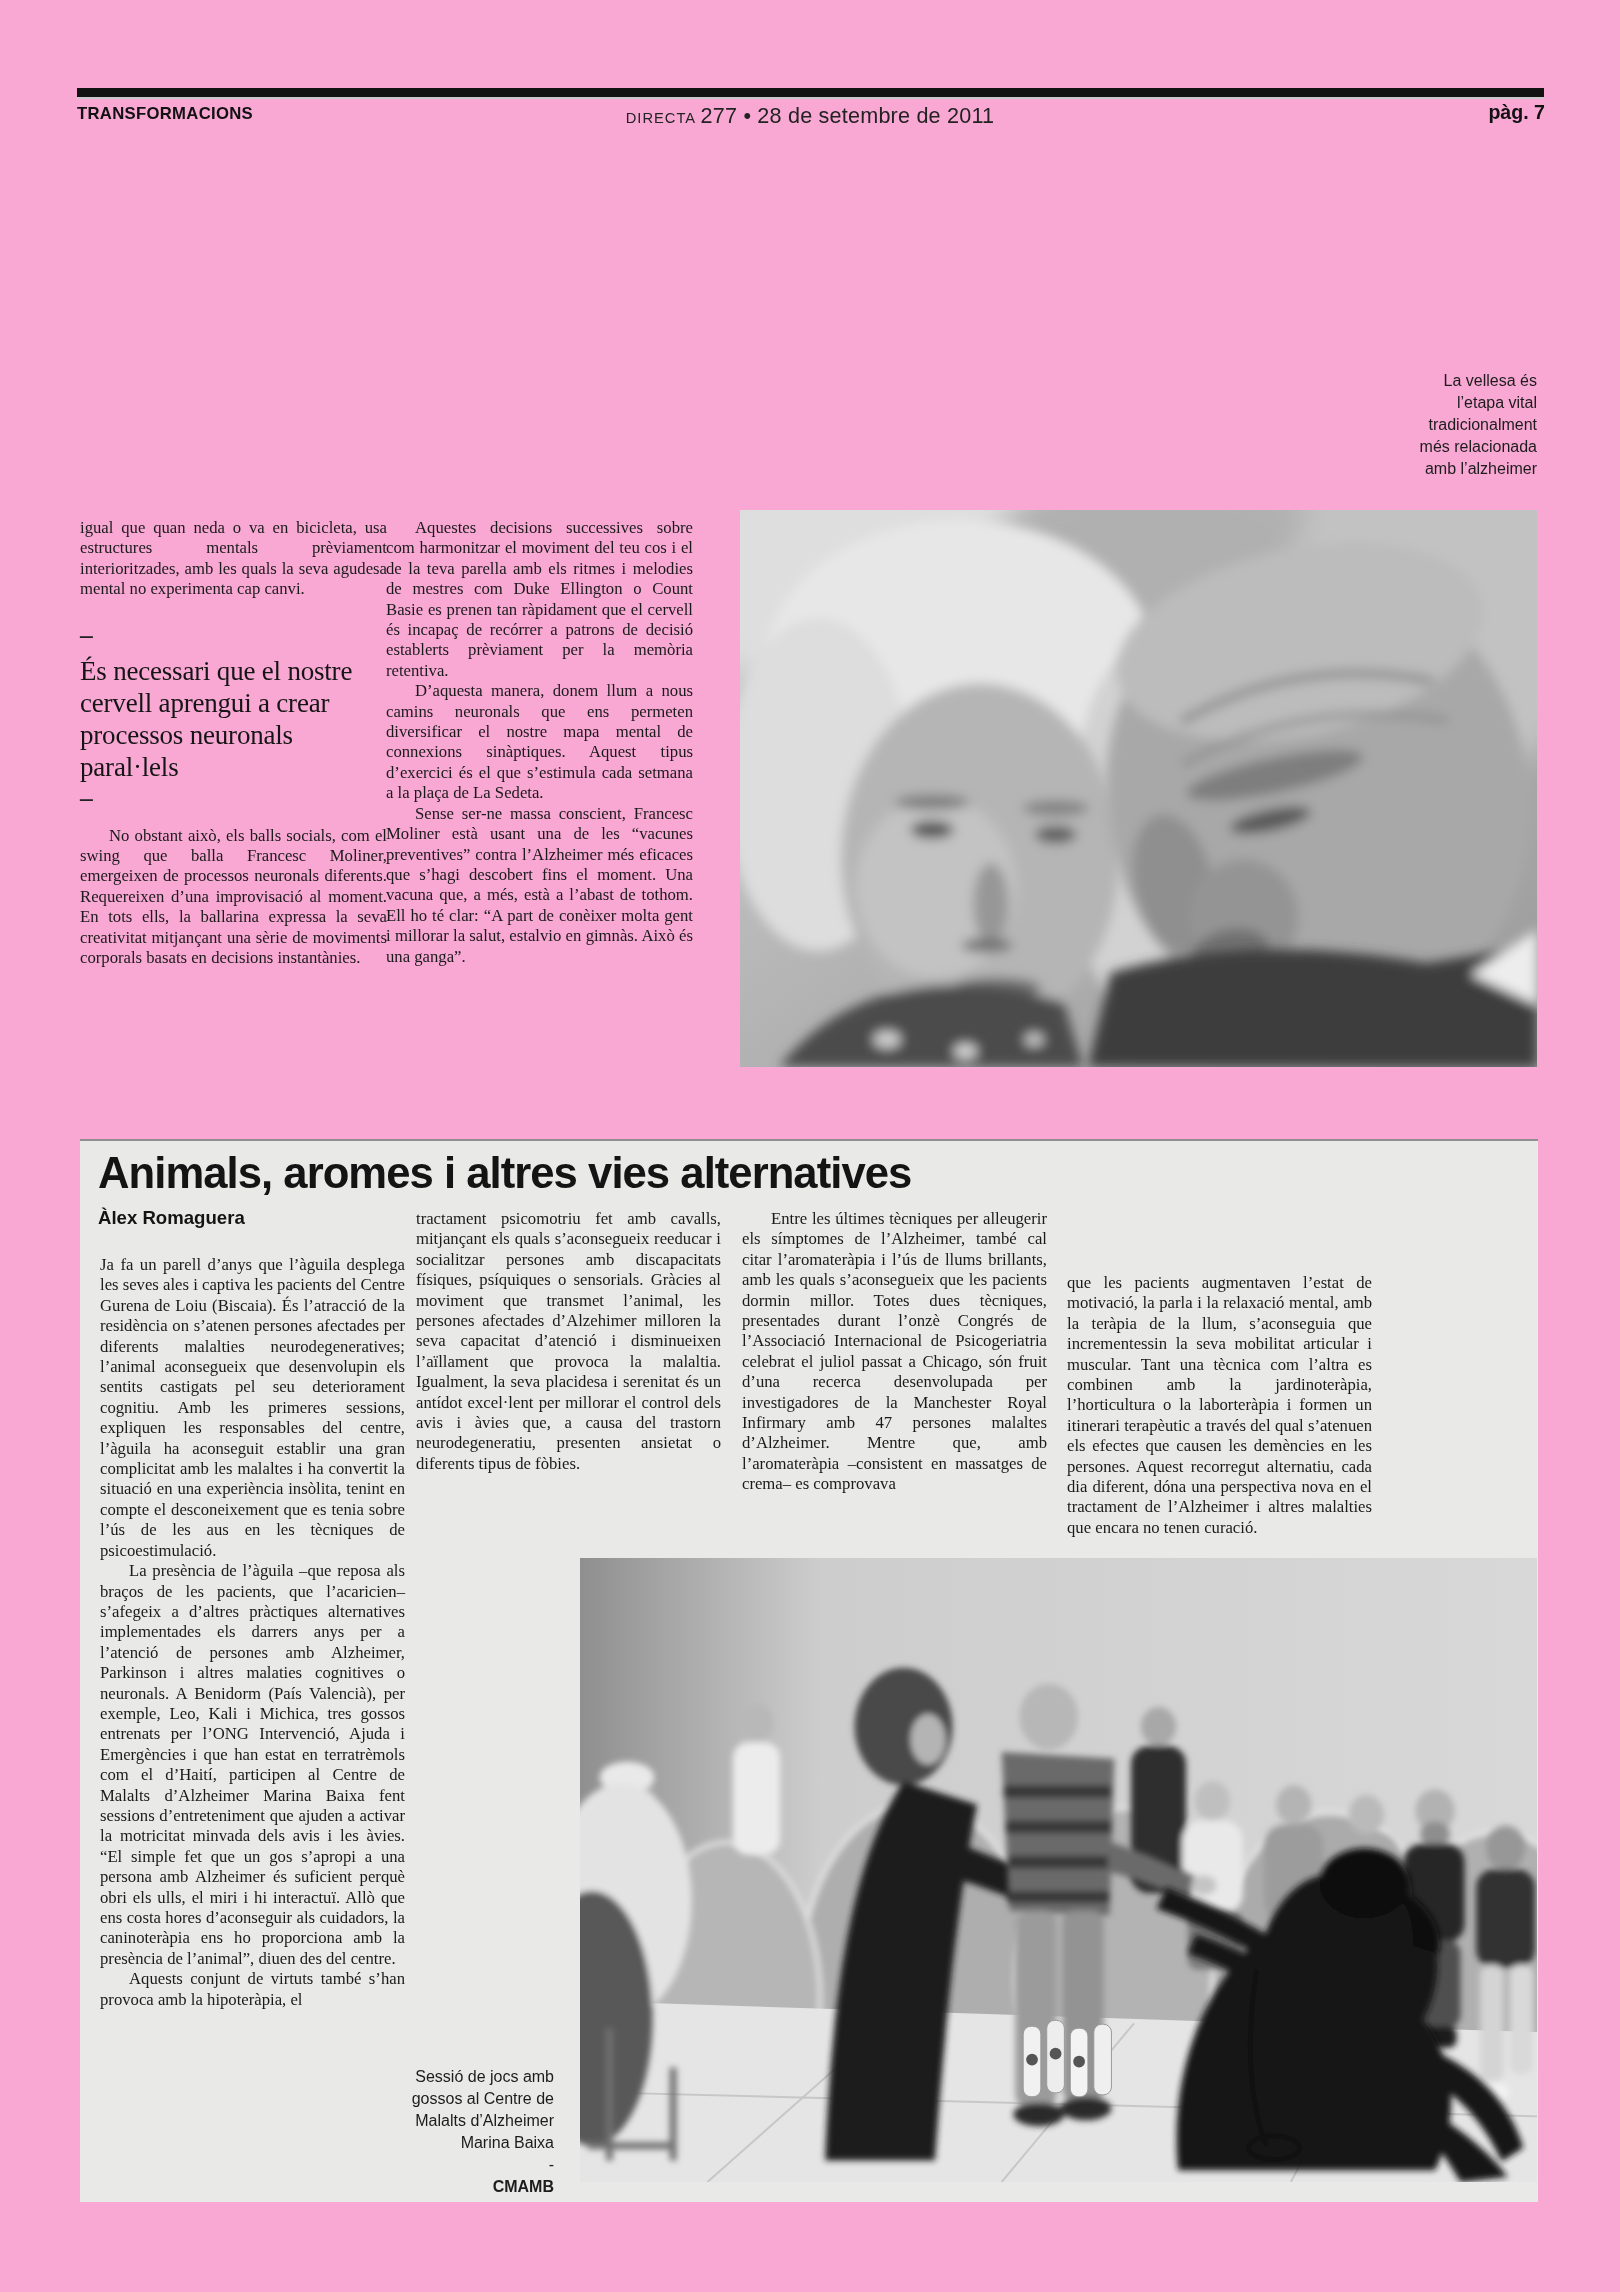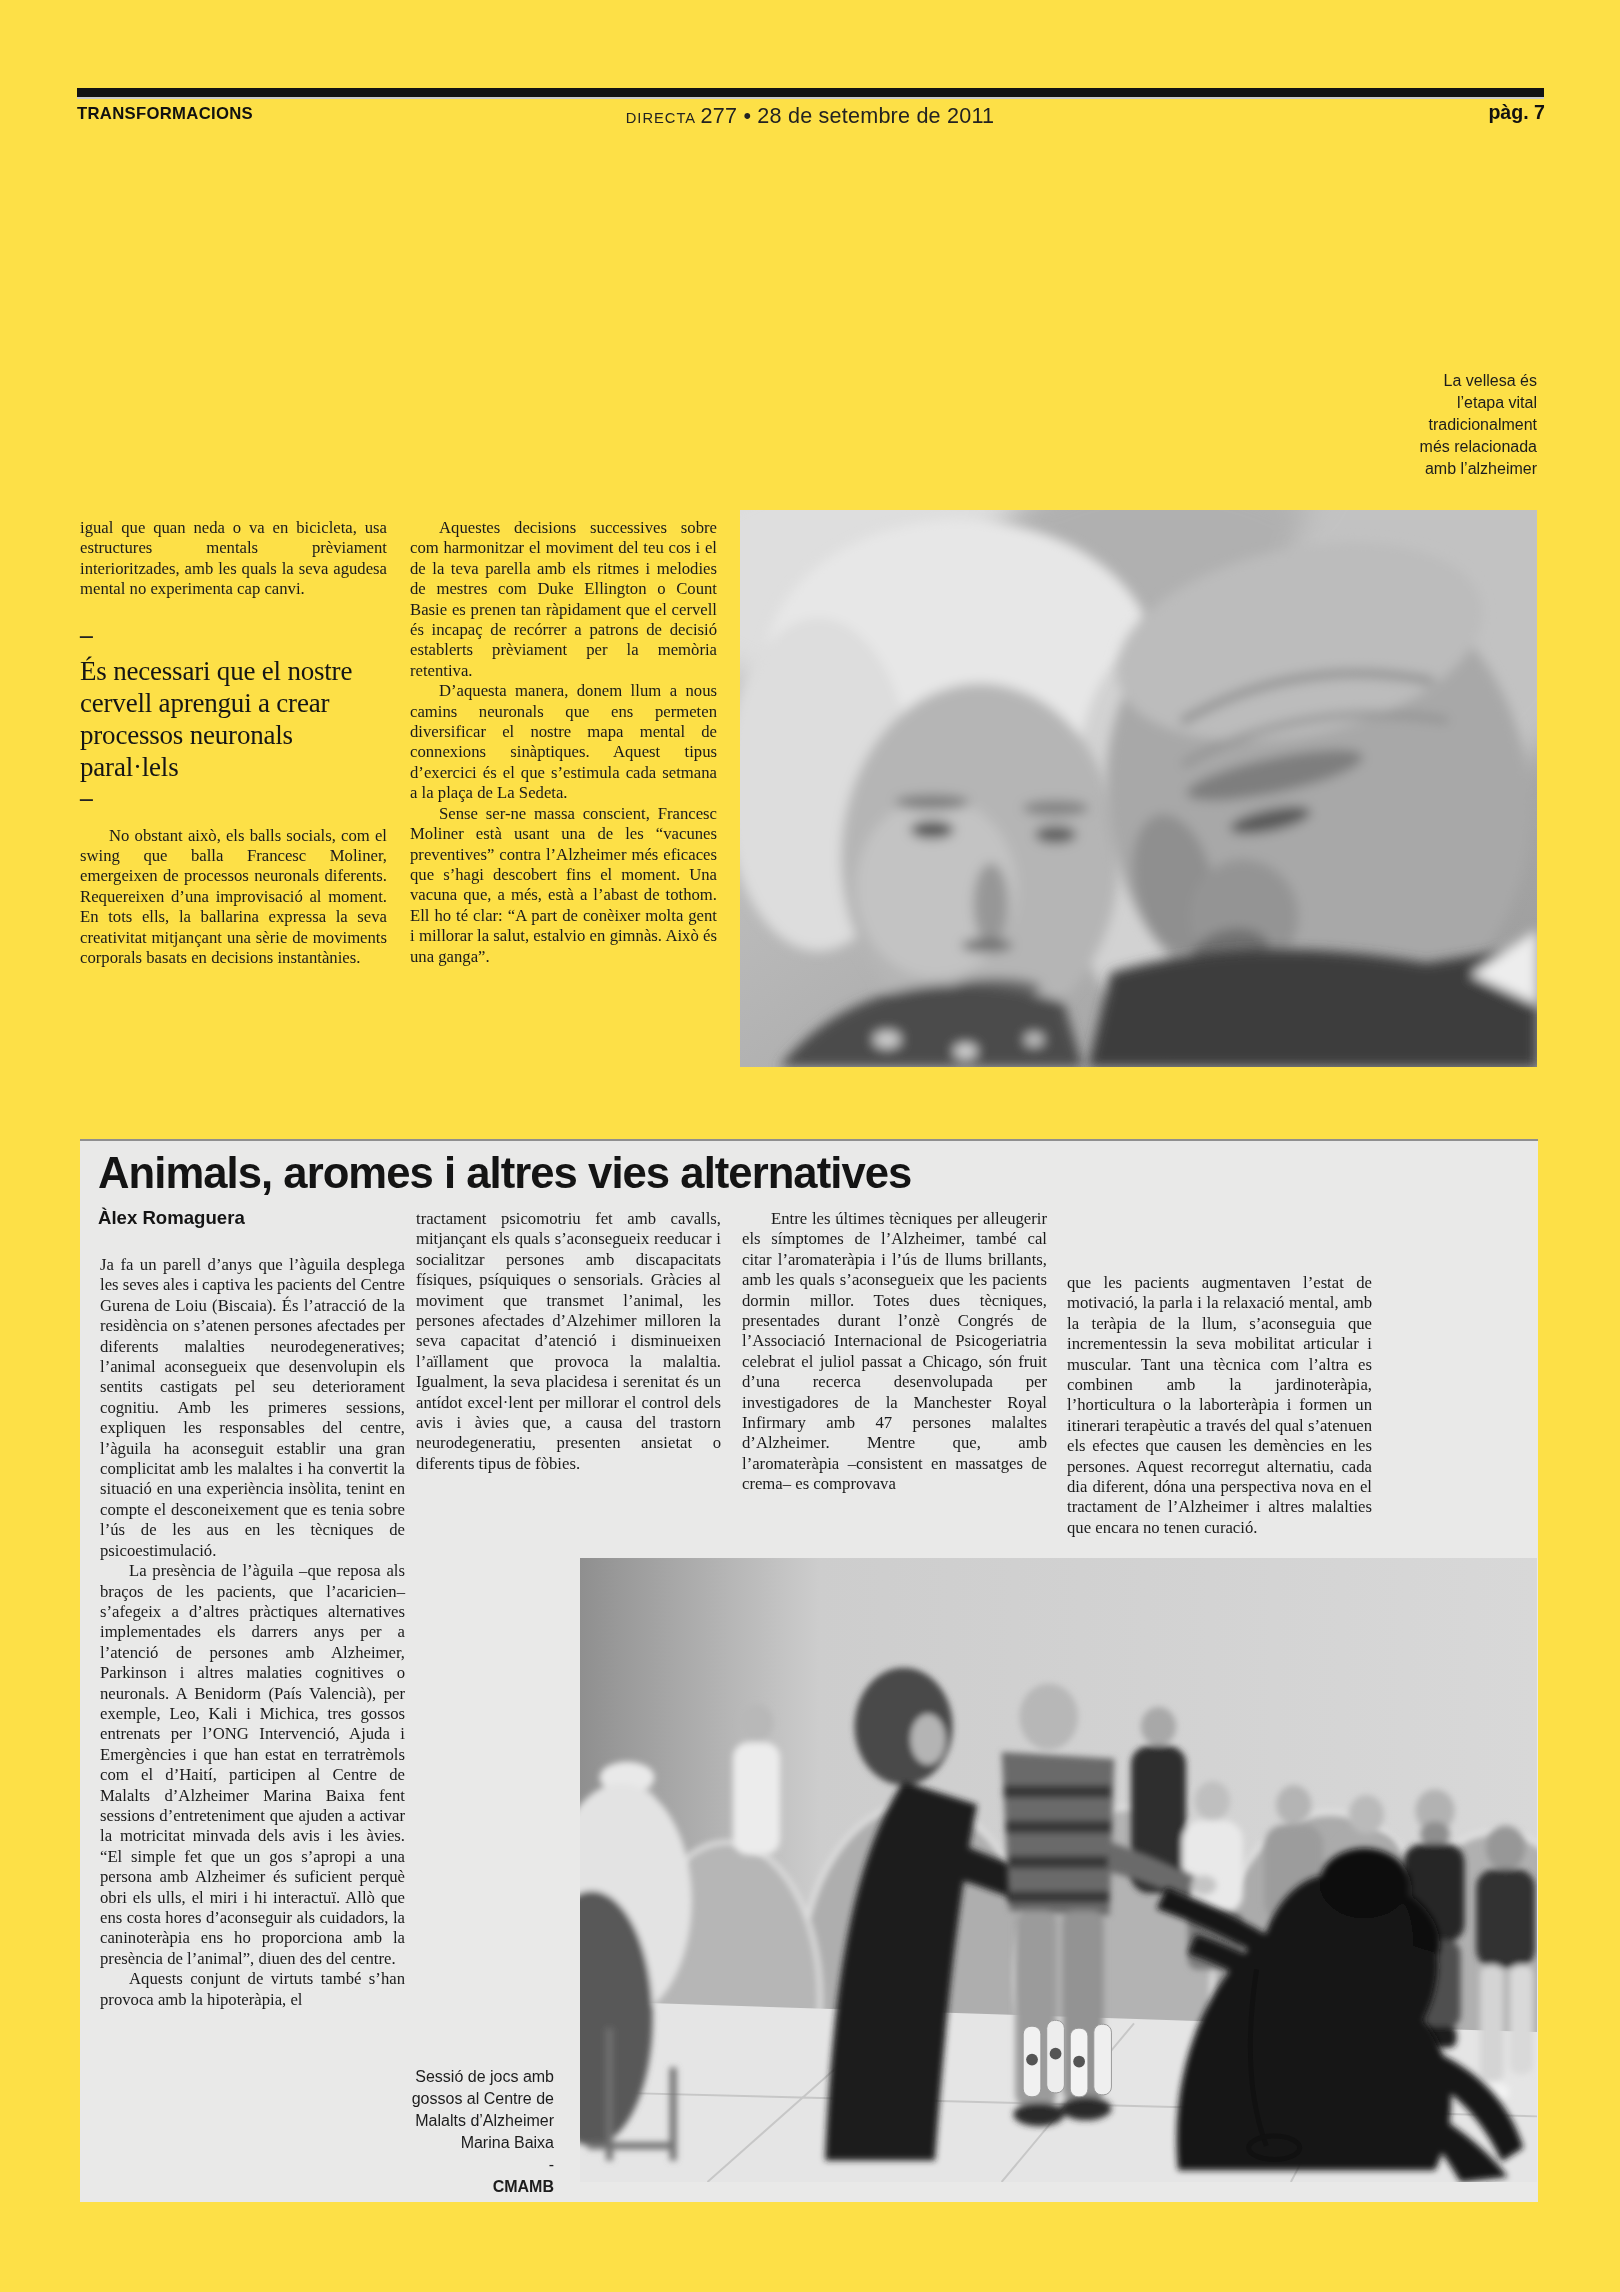--- a/index.html
+++ b/index.html
@@ -1,17 +1,17 @@
 <!DOCTYPE html>
 <html lang="ca"><head>
 <meta charset="utf-8">
 <style>
   html,body{margin:0;padding:0;background:#fff;}
   #page{
-    position:relative;width:1620px;height:2293px;background:#fde047;
+    position:relative;width:1620px;height:2293px;background:#f9a8d4;
     font-family:"Liberation Serif","DejaVu Serif",serif;color:#1a1a1a;overflow:hidden;
   }
   .abs{position:absolute;}
   
   #top-bar{left:77px;top:88px;width:1467px;height:8.8px;background:#121212;}
   #top-bar-shadow{left:77px;top:97px;width:1467px;height:2px;background:#c9c9c9;}
   .section-label{
     left:77px;top:104px;font-family:"Liberation Sans","DejaVu Sans",sans-serif;
     font-weight:bold;font-size:16.7px;letter-spacing:0.3px;color:#111;
   }
@@ -76,21 +76,21 @@
   <div class="abs bodycol" style="left:80px;top:518px;width:307px;">
     <p>igual que quan neda o va en bicicleta, usa estructures mentals prèviament interioritzades, amb les quals la seva agudesa mental no experimenta cap canvi.</p>
     <div class="pullquote">
       <div class="pq-dash">–</div>
       <div class="pq-text">És necessari que el nostre cervell aprengui a crear processos neuronals paral·lels</div>
       <div class="pq-dash">–</div>
     </div>
     <p class="ind">No obstant això, els balls socials, com el swing que balla Francesc Moliner, emergeixen de processos neuronals diferents. Requereixen d’una improvisació al moment. En tots ells, la ballarina expressa la seva creativitat mitjançant una sèrie de moviments corporals basats en decisions instantànies.</p>
   </div>
 
-  <div class="abs bodycol" style="left:410px;top:518px;width:307px;">
+  <div class="abs bodycol" style="left:386px;top:518px;width:307px;">
     <p class="ind">Aquestes decisions successives sobre com harmonitzar el moviment del teu cos i el de la teva parella amb els ritmes i melodies de mestres com Duke Ellington o Count Basie es prenen tan ràpidament que el cervell és incapaç de recórrer a patrons de decisió establerts prèviament per la memòria retentiva.</p>
     <p class="ind">D’aquesta manera, donem llum a nous camins neuronals que ens permeten diversificar el nostre mapa mental de connexions sinàptiques. Aquest tipus d’exercici és el que s’estimula cada setmana a la plaça de La Sedeta.</p>
     <p class="ind">Sense ser-ne massa conscient, Francesc Moliner està usant una de les “vacunes preventives” contra l’Alzheimer més eficaces que s’hagi descobert fins el moment. Una vacuna que, a més, està a l’abast de tothom. Ell ho té clar: “A part de conèixer molta gent i millorar la salut, estalvio en gimnàs. Això és una ganga”.</p>
   </div>
 
   <div class="abs photo-caption" style="left:1400px;top:370px;width:137px;">La vellesa és l’etapa vital tradicionalment més relacionada amb l’alzheimer</div>
 
   <div class="abs" style="left:740px;top:510px;width:797px;height:557px;">
     <svg width="797" height="557" viewBox="0 0 813 568" preserveAspectRatio="none">
       <defs>

